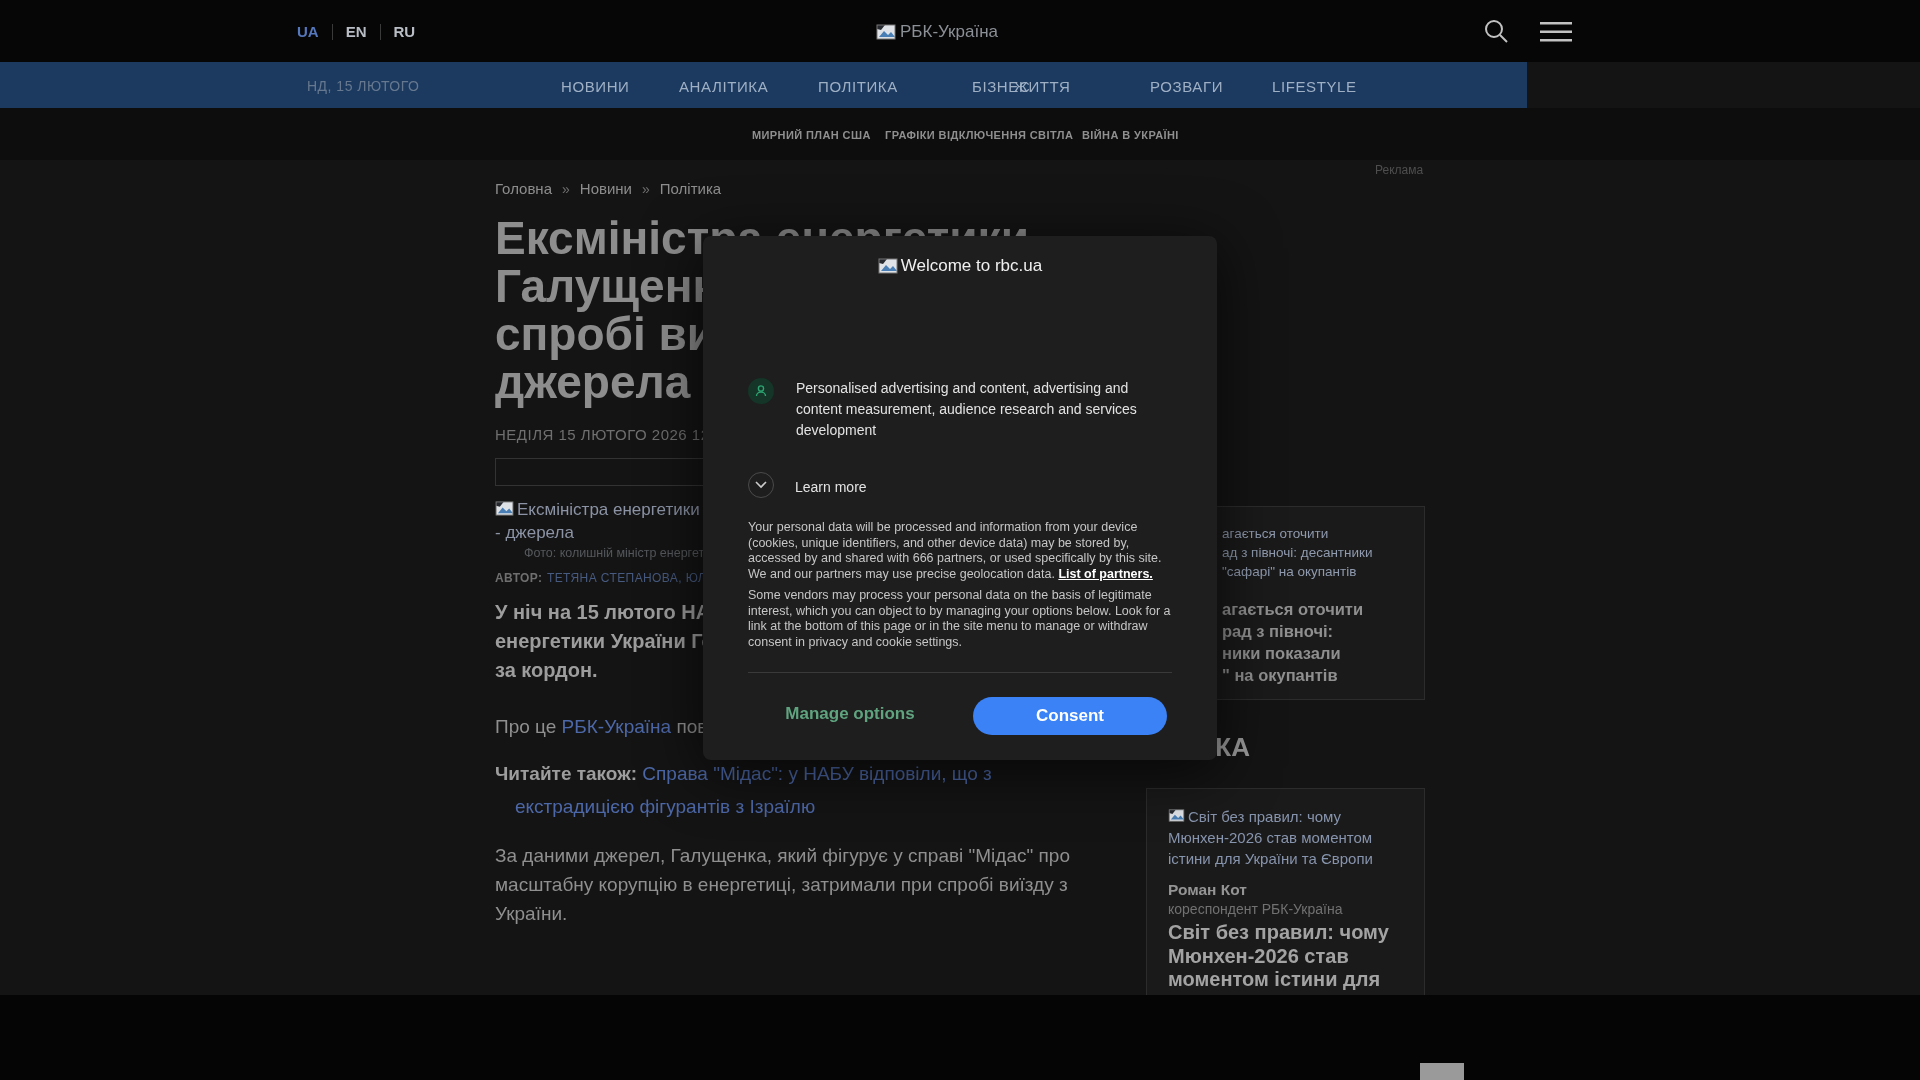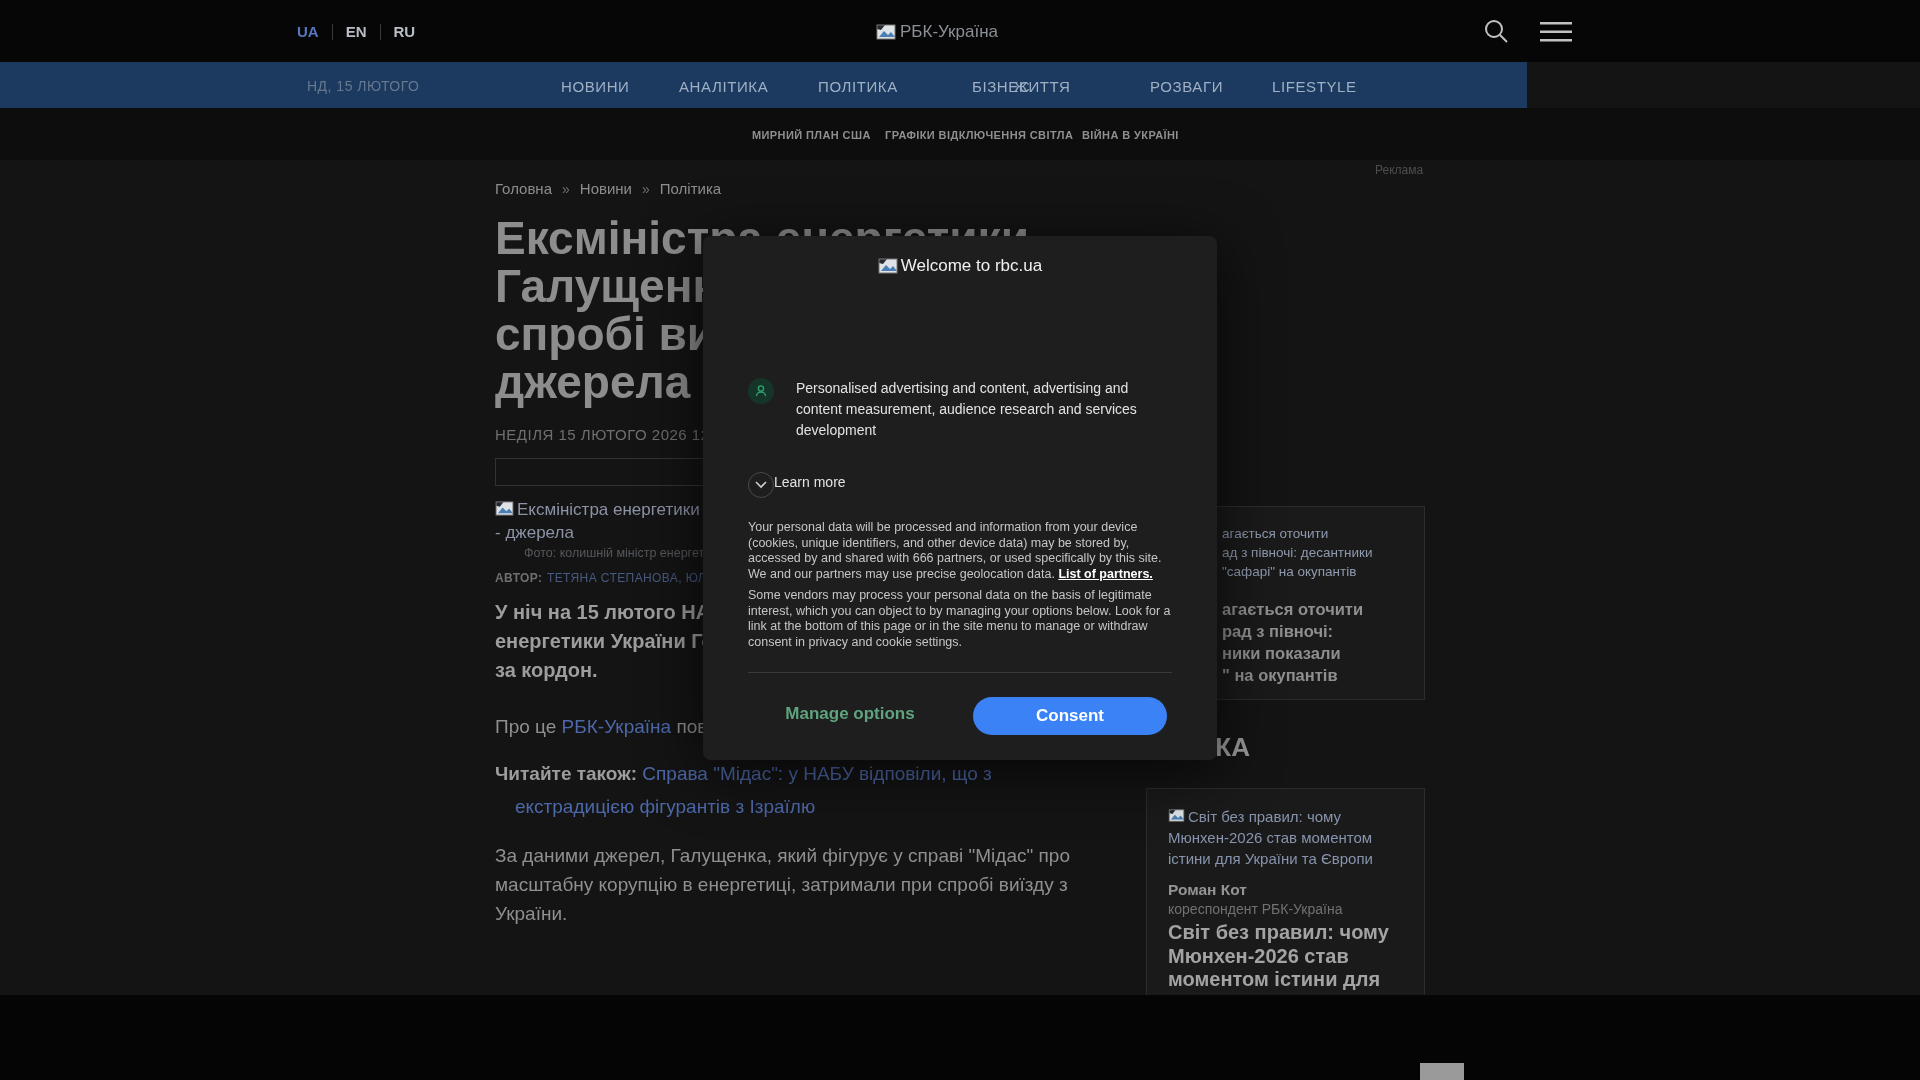--- a/index.html
+++ b/index.html
@@ -253,21 +253,21 @@
       <div class="icon-circle" style="flex:none;">
         <svg width="14" height="14" viewBox="0 0 14 14">
           <circle cx="7" cy="4.5" r="2.6" fill="none" stroke="#2ea472" stroke-width="1.4"></circle>
           <path d="M2.5 12 a4.5 4 0 0 1 9 0" fill="none" stroke="#2ea472" stroke-width="1.4"></path>
         </svg>
       </div>
       <span class="purpose-text">Personalised advertising and content, advertising and content measurement, audience research and services development</span>
     </div>
 
 
-    <div class="abs" style="left:45px; top:236px; width:424px; display:flex; align-items:flex-start;">
+    <div class="abs" style="left:45px; top:236px; width:424px; display:flex; gap:21px; align-items:flex-end;">
       <div class="learn-circle" style="flex:none;">
         <svg width="12" height="8" viewBox="0 0 12 8">
           <polyline points="1,1 6,6 11,1" fill="none" stroke="#cccccc" stroke-width="1.6"></polyline>
         </svg>
       </div>
       <span class="purpose-text">Learn more</span>
     </div>
 
     <div class="modal-p abs" style="left:45px; top:284px; width:426px;">
       <span>Your personal data will be processed and information from your device (cookies, unique identifiers, and other device data) may be stored by, accessed by and shared with 666 partners, or used specifically by this site. We and our partners may use precise geolocation data. </span><a>List of partners.</a>

